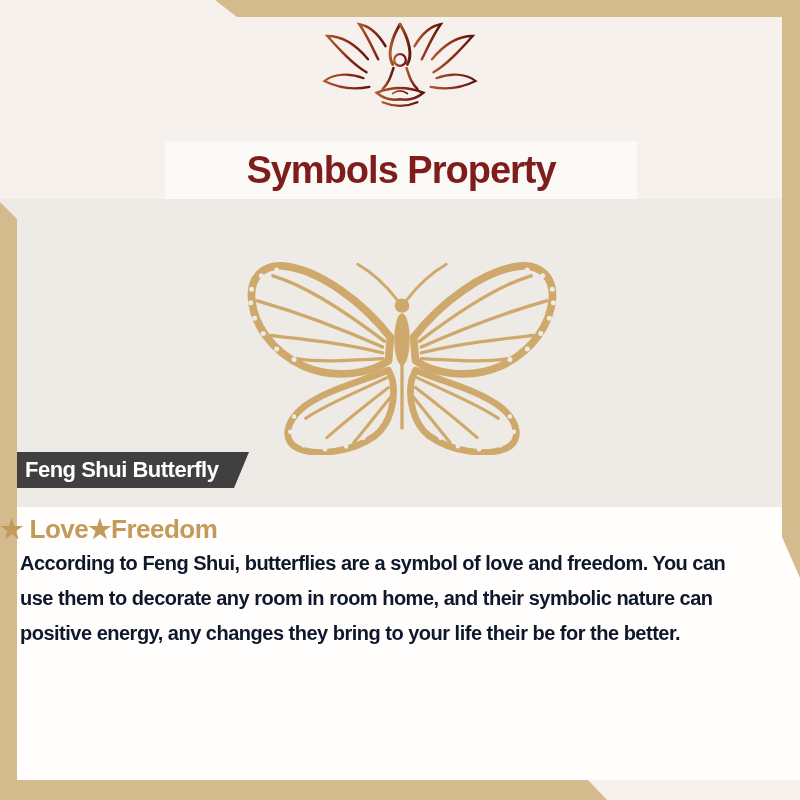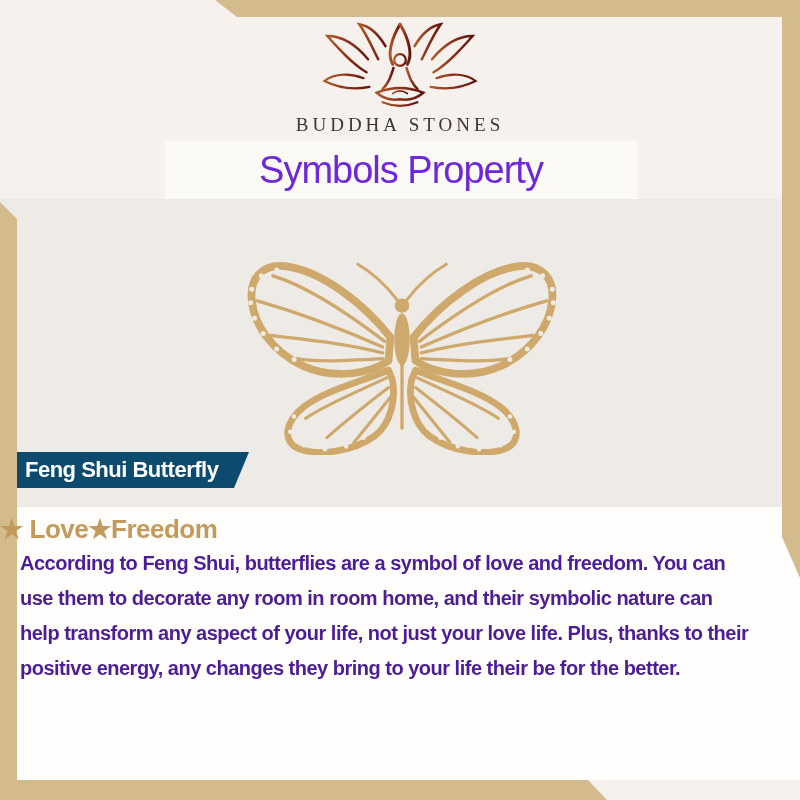--- a/index.html
+++ b/index.html
@@ -7,46 +7,46 @@
     position:relative;width:800px;height:800px;overflow:hidden;
     background:#f6f1ec;font-family:"Liberation Sans",sans-serif;
   }
   .beige-section{position:absolute;left:0;top:199px;width:800px;height:308px;background:#eeeae5;}
   .white-panel{position:absolute;left:0;top:507px;width:800px;height:273px;background:#fffefd;}
   .title-band{
     position:absolute;left:165px;top:141px;width:472px;height:58px;
     background:#fcfaf7;display:flex;align-items:center;justify-content:center;
   }
   .title-band .title{
-    font-size:38px;font-weight:normal;letter-spacing:-1px;color:#6d28d9;white-space:nowrap;
+    font-size:38px;font-weight:bold;letter-spacing:-1px;color:#7f1d1d;white-space:nowrap;
   }
   .accents{position:absolute;left:0;top:0;width:800px;height:800px;pointer-events:none;}
   .logo{position:absolute;left:318px;top:20px;width:164px;height:96px;}
   .brand-name{
     position:absolute;left:0;top:114px;width:800px;text-align:center;
     font-family:"Liberation Serif",serif;font-size:19px;letter-spacing:4px;
     color:#3e3731;white-space:nowrap;
   }
   .butterfly{position:absolute;left:238px;top:243px;width:328px;height:212px;}
   .ribbon{
-    position:absolute;left:17px;top:452px;width:232px;height:36px;background:#0c4a6e;
+    position:absolute;left:17px;top:452px;width:232px;height:36px;background:#404040;
     clip-path:polygon(0 0,100% 0,calc(100% - 15px) 100%,0 100%);
     display:flex;align-items:center;
   }
   .ribbon .ribbon-label{
     color:#ffffff;font-weight:bold;font-size:22px;letter-spacing:-0.5px;
     padding-left:8px;white-space:nowrap;
   }
   .tagline{
     position:absolute;left:0;top:512px;width:800px;text-align:left;
     font-size:26px;line-height:34px;font-weight:bold;color:#c49a5a;letter-spacing:-0.5px;
   }
   .body-text{
     position:absolute;left:20px;top:546px;width:770px;
-    font-size:20px;line-height:35px;font-weight:bold;color:#4c1d95;letter-spacing:-0.5px;
+    font-size:20px;line-height:35px;font-weight:bold;color:#0f172a;letter-spacing:-0.5px;
   }
   .body-text div{white-space:nowrap;}
 </style>
 </head>
 <body>
 
 <div class="canvas">
 
   <div class="beige-section"></div>
   <div class="white-panel"></div>
@@ -76,21 +76,20 @@
       <path d="M100,101 q10,-7 20,0" stroke-width="2.5"></path>
       <path d="M90,36 C78,16 66,8 54,6 C64,20 72,38 80,54" stroke-width="3.5"></path>
       <path d="M130,36 C142,16 154,8 166,6 C156,20 148,38 140,54" stroke-width="3.5"></path>
       <path d="M66,54 C48,32 28,22 10,22 C26,40 44,60 64,72" stroke-width="3.2"></path>
       <path d="M154,54 C172,32 192,22 210,22 C194,40 176,60 156,72" stroke-width="3.2"></path>
       <path d="M60,80 C40,72 18,74 6,84 C26,94 48,96 68,92" stroke-width="3"></path>
       <path d="M160,80 C180,72 202,74 214,84 C194,94 172,96 152,92" stroke-width="3"></path>
       <path d="M86,113 Q110,123 134,113" stroke-width="3"></path>
     </g>
   </svg>
-  <div class="brand-name">BUDDHA STONES</div>
 
   <div class="title-band">
     <div class="title">Symbols Property</div>
   </div>
 
   <svg class="butterfly" viewBox="0 0 340 220" aria-hidden="true">
     <g id="wingsL" fill="none" stroke="#cfa96b" stroke-linejoin="round" stroke-linecap="round">
       <path d="M158,98 C130,62 85,28 48,24 C26,22 12,36 14,58 C16,84 34,112 68,128 C102,143 140,134 156,122 Z" stroke-width="8"></path>
       <path d="M152,102 C110,70 70,44 36,34" stroke-width="3.5"></path>
       <path d="M150,108 C105,88 55,70 20,60" stroke-width="3.5"></path>
@@ -129,17 +128,16 @@
 
   <div class="ribbon">
     <div class="ribbon-label">Feng Shui Butterfly</div>
   </div>
 
   <div class="tagline">★ Love★Freedom</div>
 
   <div class="body-text">
     <div>According to Feng Shui, butterflies are a symbol of love and freedom. You can</div>
     <div>use them to decorate any room in room home, and their symbolic nature can</div>
-    <div>help transform any aspect of your life, not just your love life. Plus, thanks to their</div>
     <div>positive energy, any changes they bring to your life their be for the better.</div>
   </div>
 
 </div>
 
 </body></html>

